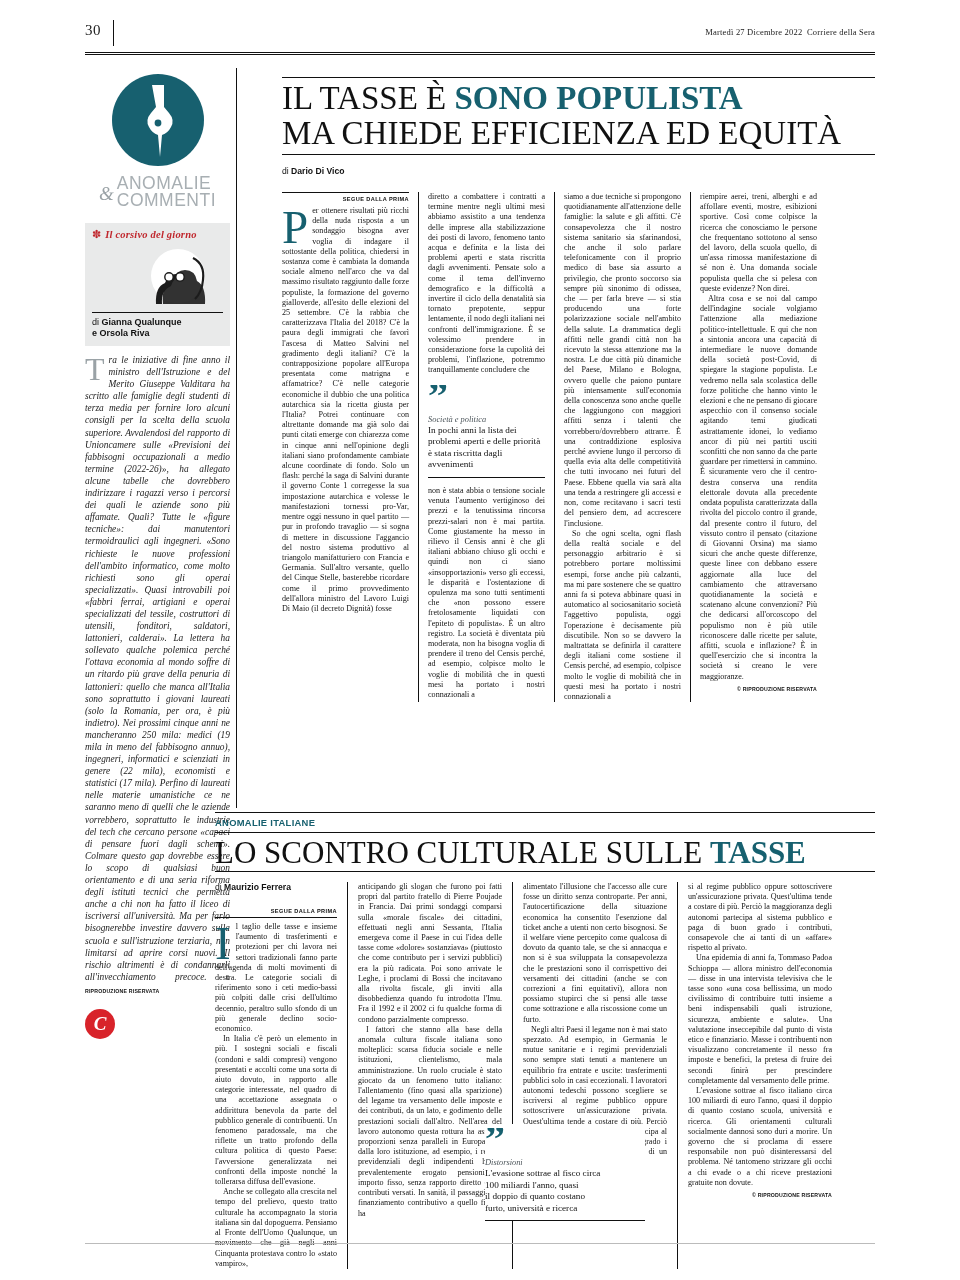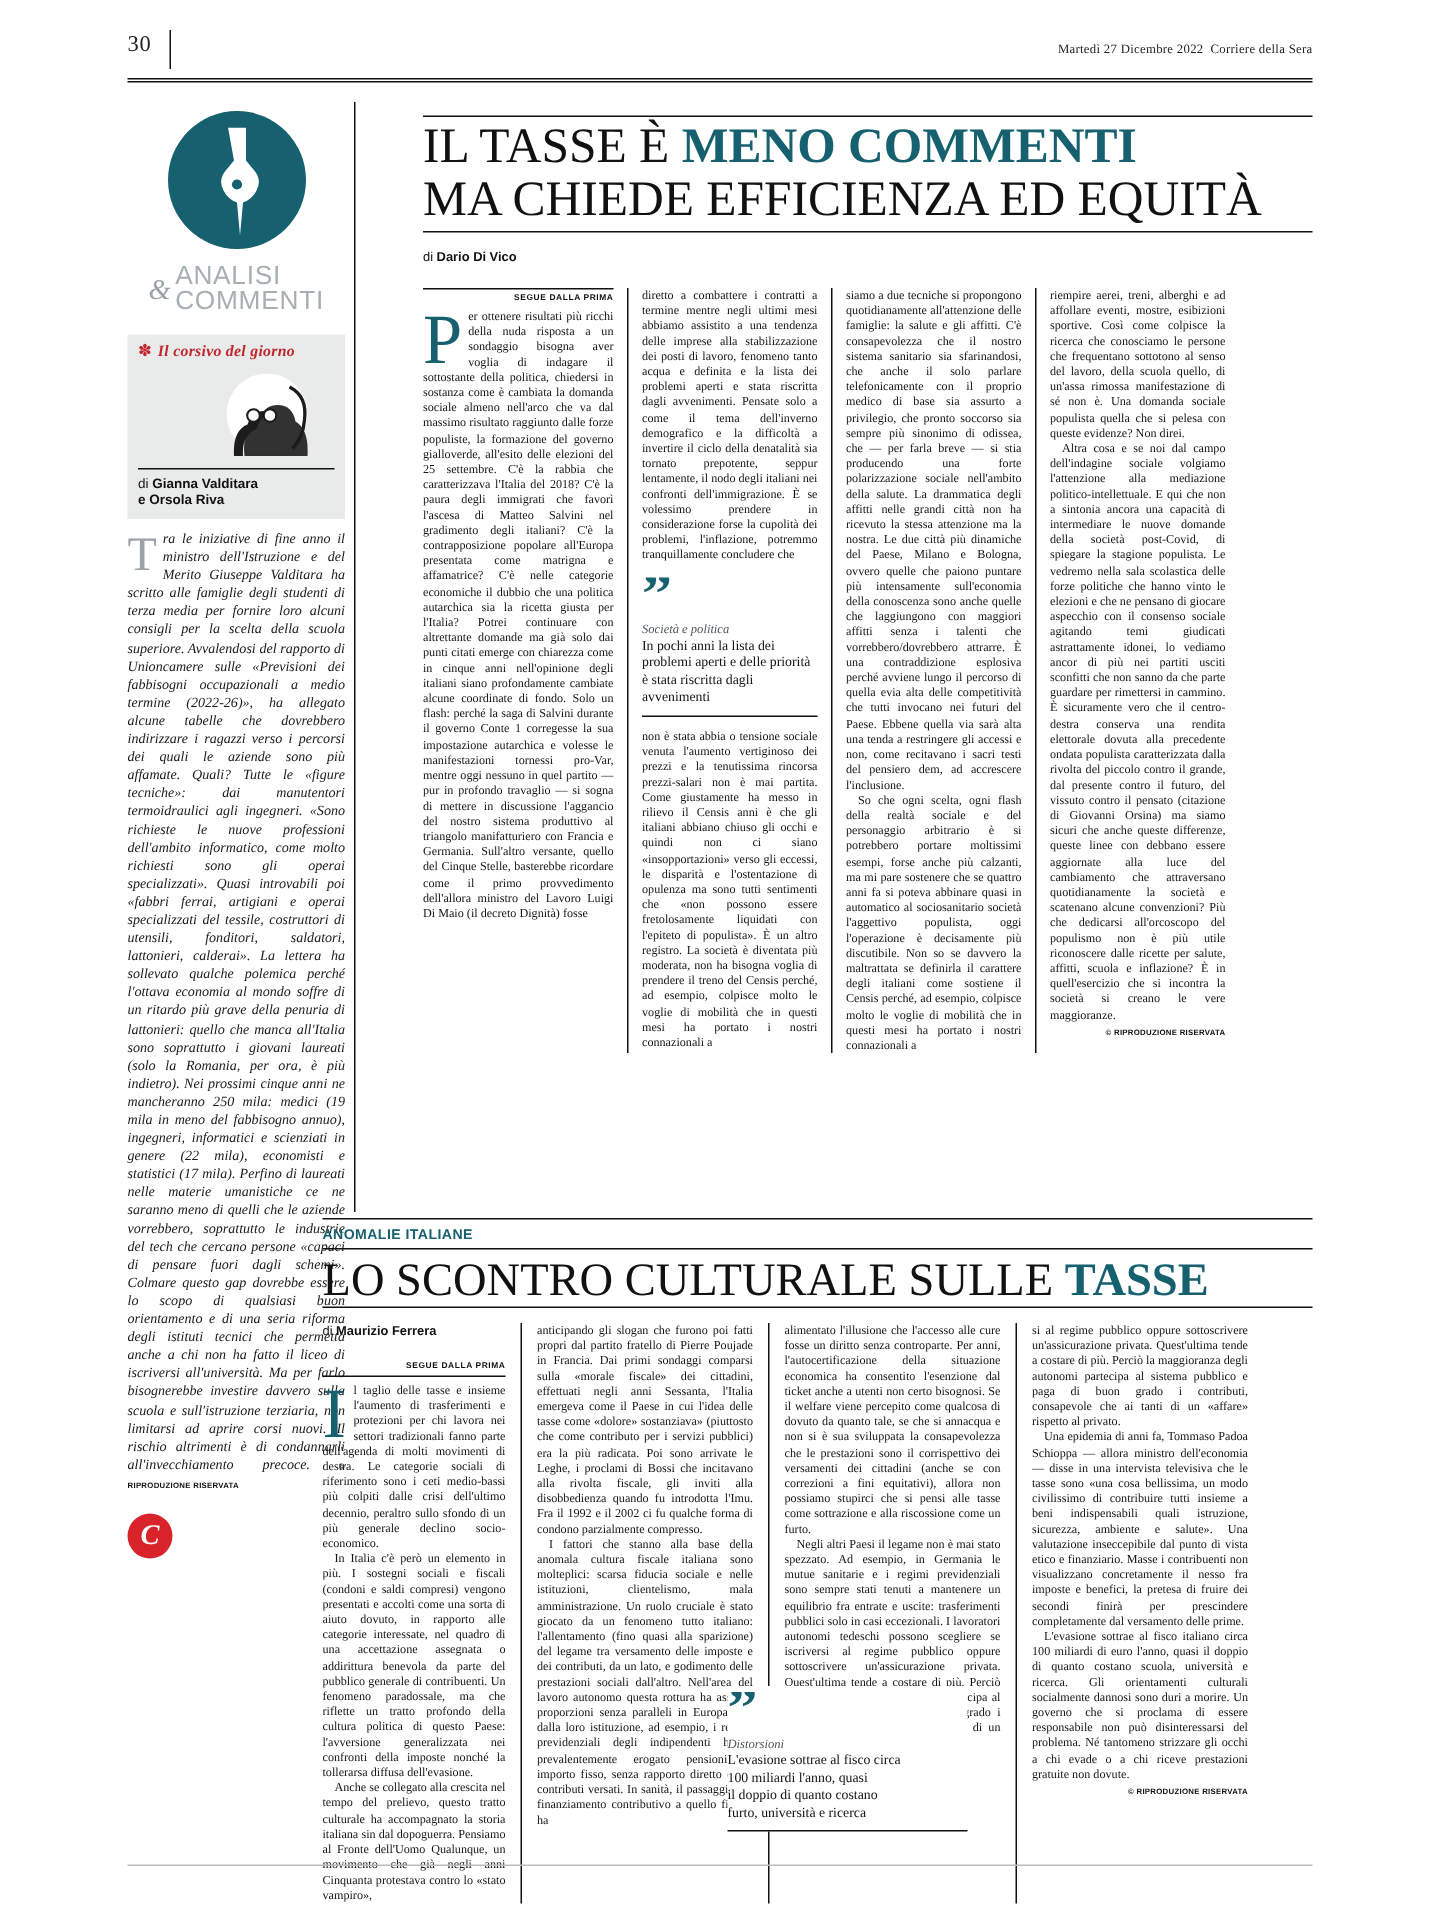--- a/index.html
+++ b/index.html
@@ -116,21 +116,21 @@
     <div class="logo-wrap">
       <div class="logo-circle">
         <svg class="nib" width="36" height="72" viewBox="0 0 36 72">
           <path d="M12 0 h12 v22 l5 6 q6 7 2 14 q-3 6 -9 8 l-2 22 l-2 -22 q-6 -2 -9 -8 q-4 -7 2 -14 l5 -6 z" fill="#ffffff"></path>
           <circle cx="18" cy="38" r="3.4" fill="#17606f"></circle>
         </svg>
       </div>
       <div class="rail-title">
         <span class="amp">&amp;</span>
         <span class="rail-title-txt">
-          <span>ANALISI</span><br>
+          <span>ANOMALIE</span><br>
           <span>COMMENTI</span>
         </span>
       </div>
     </div>
 
     <div class="corsivo-box">
       <div class="corsivo-head">
         <span class="corsivo-mark">✽</span>
         <span class="corsivo-label">Il corsivo del giorno</span>
       </div>
@@ -141,21 +141,21 @@
             <path d="M40 56 q-2 -20 10 -24 q3 -10 12 -10 q10 0 12 11 q9 5 8 23 z" opacity="0.9"></path>
             <path d="M33 56 q-1 -17 9 -21 q3 -9 11 -9 q3 0 5 1 q-8 3 -10 11 q-10 4 -9 18 z"></path>
             <circle cx="46" cy="29" r="4.2" fill="#fff" stroke="#1c1c1c" stroke-width="1.4"></circle>
             <circle cx="57" cy="29" r="4.2" fill="#fff" stroke="#1c1c1c" stroke-width="1.4"></circle>
             <rect x="50" y="28.4" width="3" height="1.3"></rect>
           </g>
           <path d="M70 10 q12 6 10 22 q-1 12 -8 19" fill="none" stroke="#1c1c1c" stroke-width="2.2"></path>
         </svg>
       </div>
       <div class="byline-rail">
-        <span class="di">di </span><b>Gianna Valditara</b><br>
+        <span class="di">di </span><b>Gianna Qualunque</b><br>
         <b>e Orsola Riva</b>
       </div>
     </div>
 
 
     <div class="rail-body">
       <span class="dropcap">T</span><span>ra le iniziative di fine anno il ministro dell'Istruzione e del Merito Giuseppe Valditara ha scritto alle famiglie degli studenti di terza media per fornire loro alcuni consigli per la scelta della scuola superiore. Avvalendosi del rapporto di Unioncamere sulle «Previsioni dei fabbisogni occupazionali a medio termine (2022-26)», ha allegato alcune tabelle che dovrebbero indirizzare i ragazzi verso i percorsi dei quali le aziende sono più affamate. Quali? Tutte le «figure tecniche»: dai manutentori termoidraulici agli ingegneri. «Sono richieste le nuove professioni dell'ambito informatico, come molto richiesti sono gli operai specializzati». Quasi introvabili poi «fabbri ferrai, artigiani e operai specializzati del tessile, costruttori di utensili, fonditori, saldatori, lattonieri, calderai». La lettera ha sollevato qualche polemica perché l'ottava economia al mondo soffre di un ritardo più grave della penuria di lattonieri: quello che manca all'Italia sono soprattutto i giovani laureati (solo la Romania, per ora, è più indietro). Nei prossimi cinque anni ne mancheranno 250 mila: medici (19 mila in meno del fabbisogno annuo), ingegneri, informatici e scienziati in genere (22 mila), economisti e statistici (17 mila). Perfino di laureati nelle materie umanistiche ce ne saranno meno di quelli che le aziende vorrebbero, soprattutto le industrie del tech che cercano persone «capaci di pensare fuori dagli schemi». Colmare questo gap dovrebbe essere lo scopo di qualsiasi buon orientamento e di una seria riforma degli istituti tecnici che permetta anche a chi non ha fatto il liceo di iscriversi all'università. Ma per farlo bisognerebbe investire davvero sulla scuola e sull'istruzione terziaria, non limitarsi ad aprire corsi nuovi. Il rischio altrimenti è di condannarli all'invecchiamento precoce.</span>
       <span class="riserva">© RIPRODUZIONE RISERVATA</span>
     </div>
 
@@ -164,21 +164,21 @@
           <span>C</span>
         </div>
     </div>
   </div>
 
   <div class="vrule-main"></div>
 
   <div class="main">
     <div class="head-rule"></div>
     <div class="headline">
-      <span>IL TASSE È </span><span class="hl-accent">MENO COMMENTI</span>
+      <span>IL TASSE È </span><span class="hl-accent">SONO POPULISTA</span>
       <span class="l2">MA CHIEDE EFFICIENZA ED EQUITÀ</span>
     </div>
     <div class="head-rule2"></div>
 
     <div class="byline-main">
       <span>di </span><b>Dario Di Vico</b>
     </div>
 
     <div class="cols">
 

